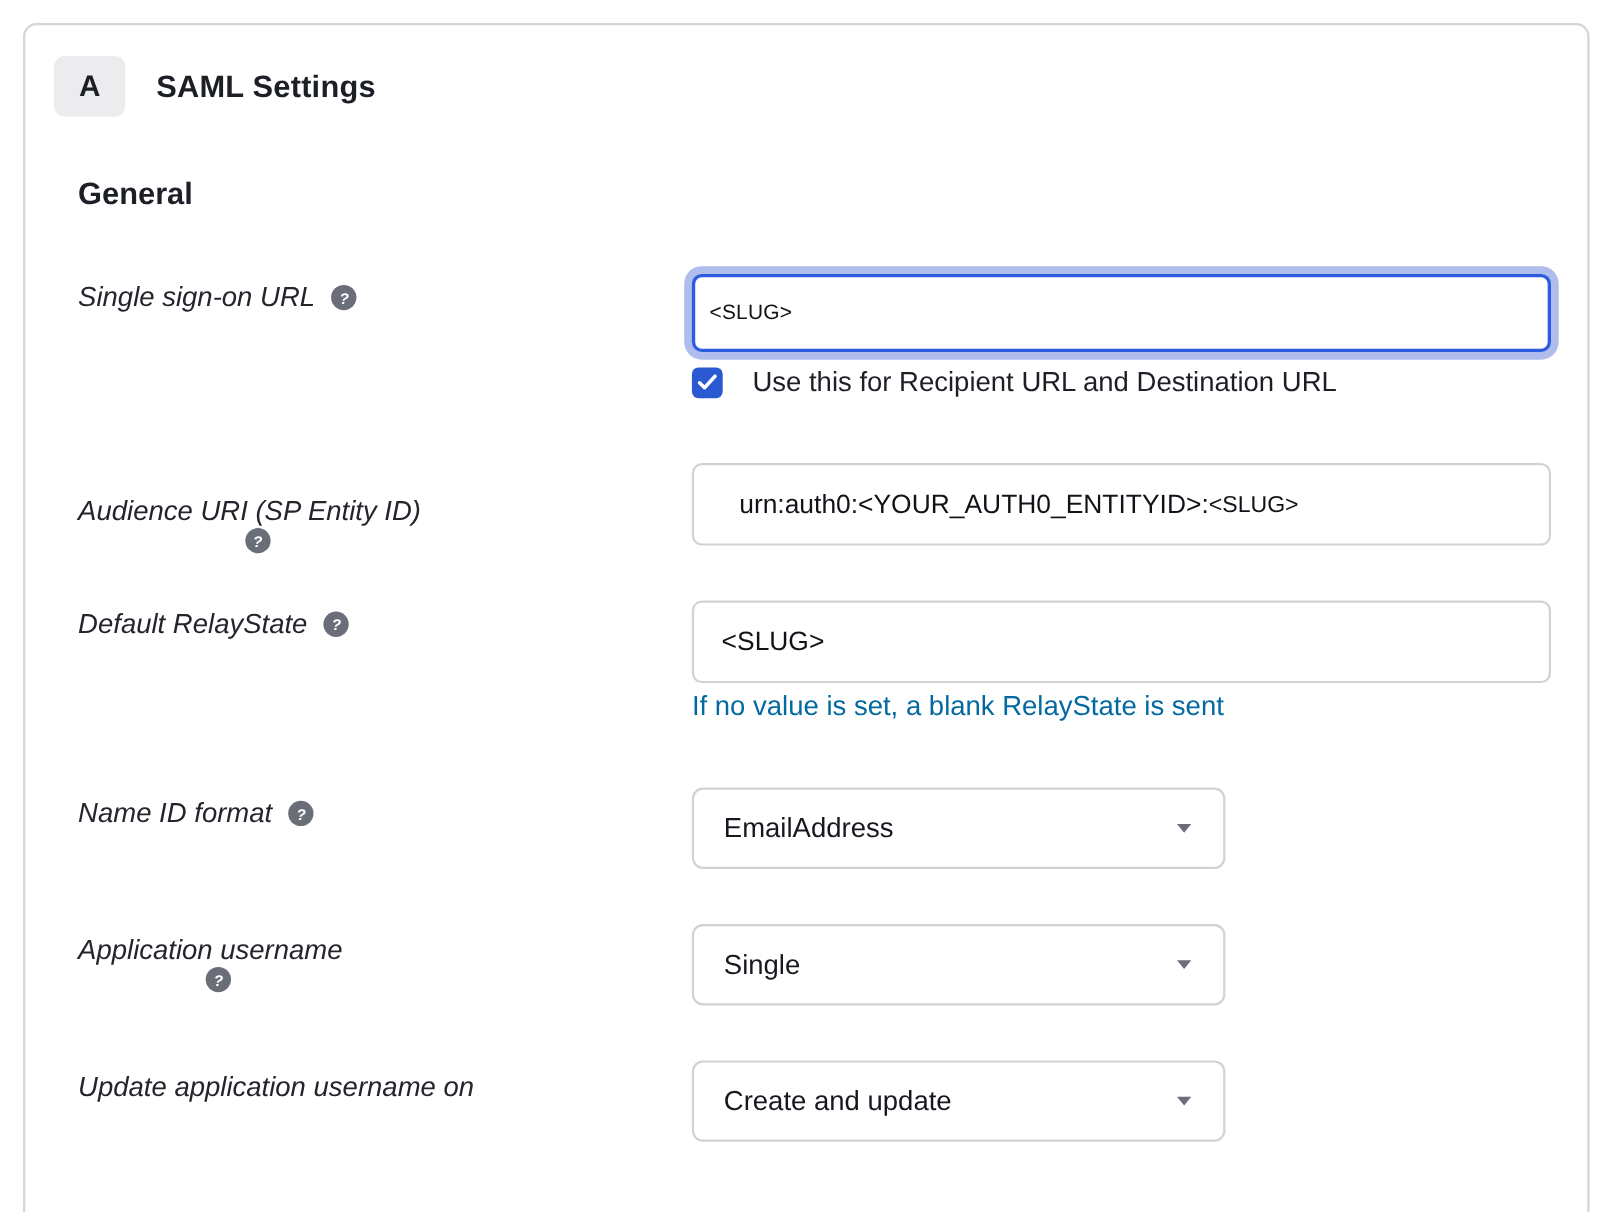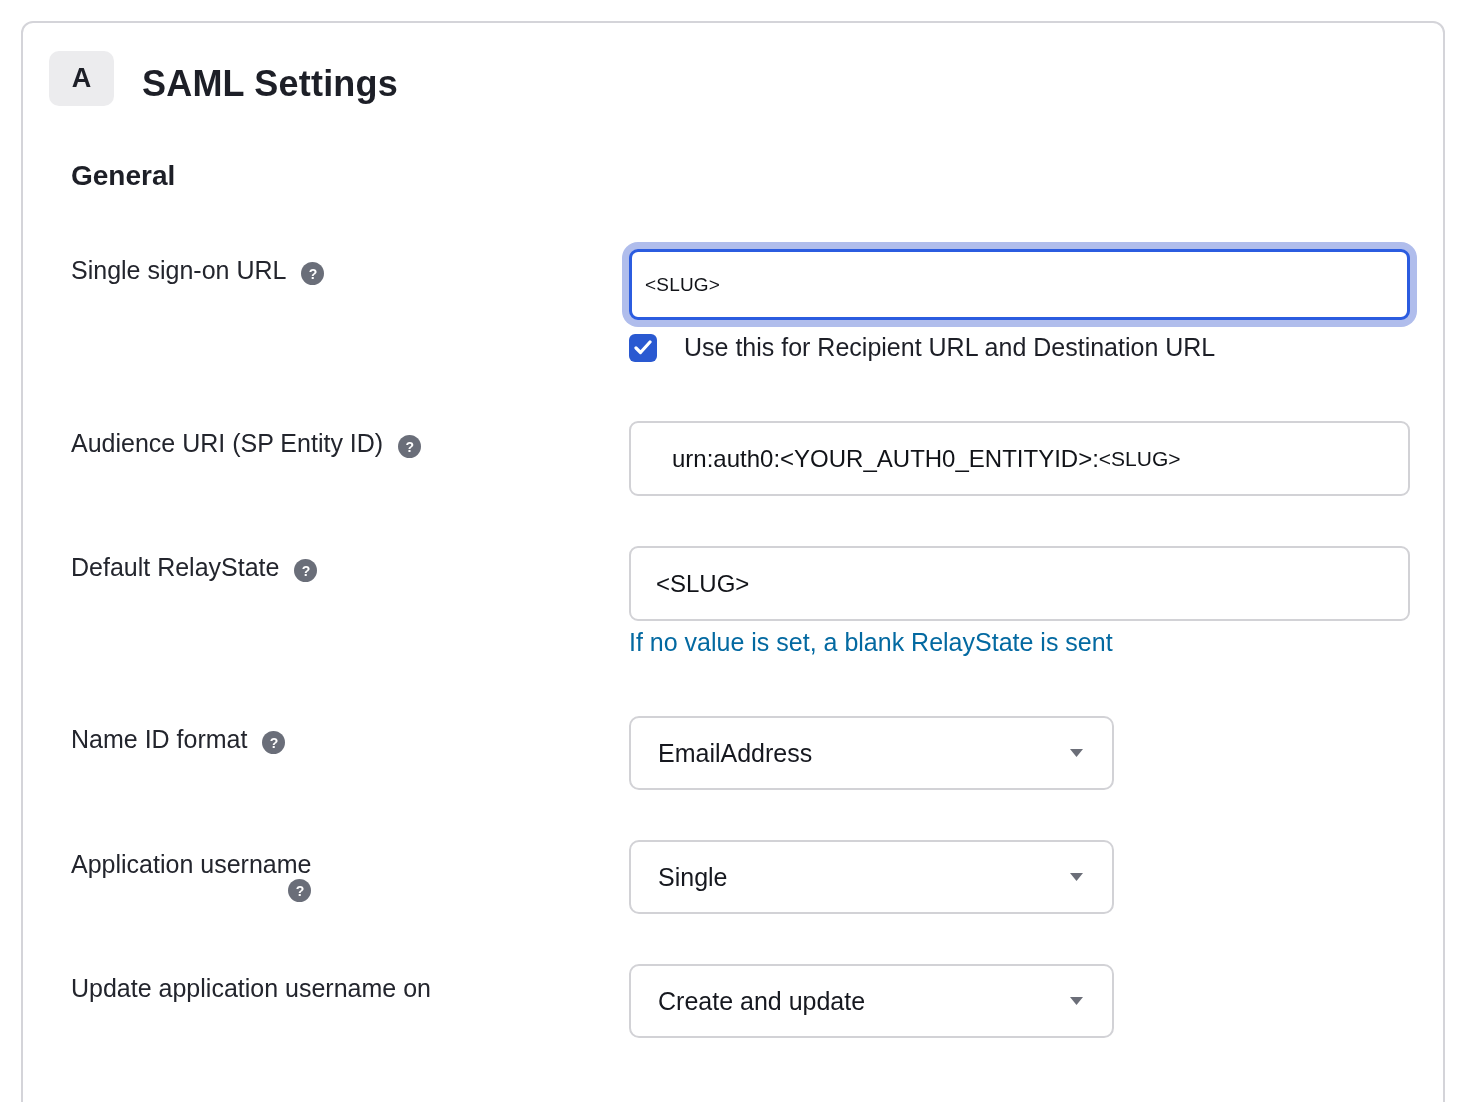--- a/index.html
+++ b/index.html
@@ -22,32 +22,33 @@
   .badge {
     position: absolute; left: 26px; top: 28px;
     width: 65px; height: 55px;
     background: #ececee;
     border-radius: 10px;
     display: flex; align-items: center; justify-content: center;
     font-size: 27px; font-weight: 700; color: #1d1f27;
   }
   .panel-title {
     position: absolute; left: 119px; top: 40px;
-    font-size: 36px; font-weight: 700; letter-spacing: 0.2px;
+    font-size: 28px; font-weight: 700; letter-spacing: 0.2px;
   }
   .section-heading {
     position: absolute; left: 48px; top: 137px;
     font-size: 28px; font-weight: 700;
   }
   
   .field-label {
     position: absolute; left: 48px;
-    display: flex; align-items: flex-end;
+    display: flex; align-items: center;
     font-size: 25px; color: #23252d;
     white-space: nowrap;
+    font-style: italic;
   }
   .help-icon {
     width: 23px; height: 23px; margin-left: 15px;
     border-radius: 50%;
     background: #6a6e79;
     color: #ffffff;
     display: inline-flex; align-items: center; justify-content: center;
     font-size: 14px; font-weight: 700;
     cursor: default;
     flex: 0 0 auto;
@@ -128,21 +129,21 @@
   </div>
   <div class="checkbox-row" style="top: 310px;">
     <div class="checkbox">
       <svg width="18" height="15" viewBox="0 0 18 15">
         <path d="M2 8 L6.5 12.5 L16 2" fill="none" stroke="#ffffff" stroke-width="3.2" stroke-linecap="round" stroke-linejoin="round"></path>
       </svg>
     </div>
     <span class="checkbox-label">Use this for Recipient URL and Destination URL</span>
   </div>
 
-  <div class="field-label" style="top: 406px;">
+  <div class="field-label" style="top: 428px; flex-direction: column;">
     <span>Audience URI (SP Entity ID)</span>
     <span class="help-icon">?</span>
   </div>
   <div class="text-input" style="top: 398px; padding-left: 41px;">
     <span>urn:auth0:&lt;YOUR_AUTH0_ENTITYID&gt;:</span>
       <span class="slug-mid">&lt;SLUG&gt;</span>
   </div>
 
   <div class="field-label" style="top: 530px;">
     <span>Default RelayState</span>

